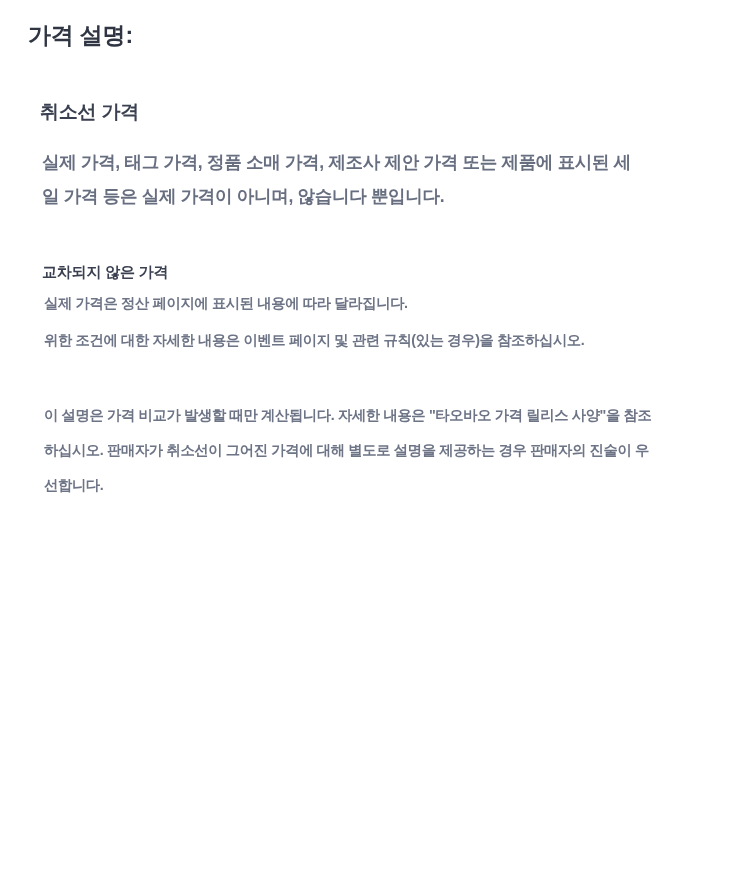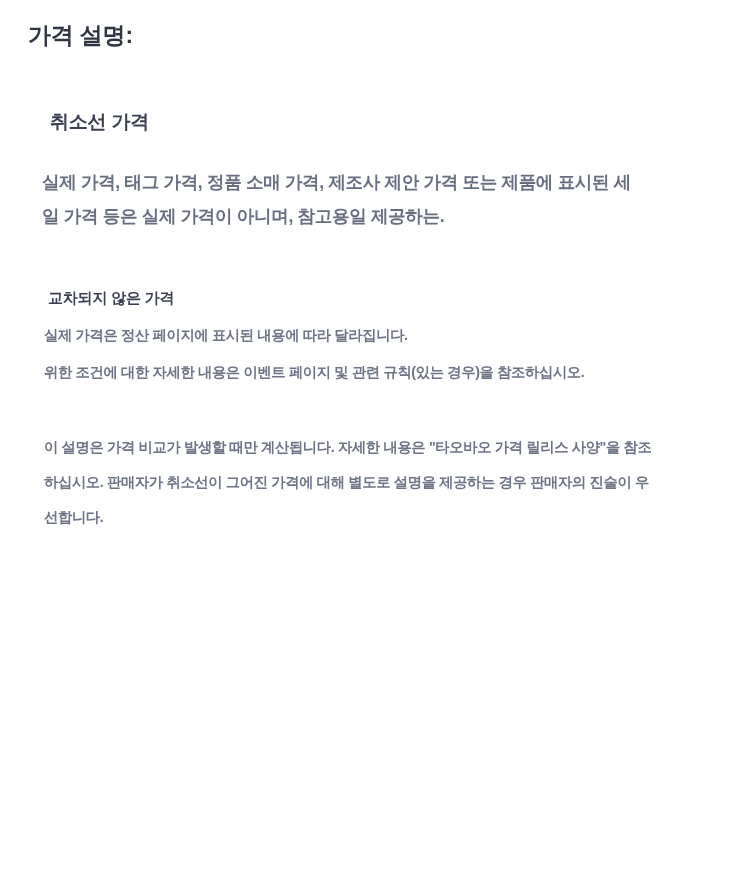--- a/index.html
+++ b/index.html
@@ -26,38 +26,38 @@
     padding: 20px 0 0 14px;
     font-size: 23px;
     font-weight: bold;
     color: #2f3542;
     letter-spacing: -0.2px;
   }
   .section {
     padding: 0 12px;
   }
   .h2 {
-    margin: 10px;
+    margin: 0;
     padding: 48px 0 0 14px;
     font-size: 19px;
     font-weight: bold;
     color: #3a4050;
     letter-spacing: -0.2px;
   }
   .lead {
     margin: 0;
     padding: 20px 16px 0 16px;
     font-size: 17.5px;
     font-weight: bold;
     line-height: 1.95;
     color: #676e80;
     letter-spacing: -0.3px;
   }
   .h3 {
-    margin: 8px;
+    margin: 2px;
     padding: 48px 0 0 14px;
     font-size: 15px;
     font-weight: bold;
     color: #3a4050;
     letter-spacing: -0.2px;
   }
   .body-text {
     margin: 0;
     padding: 16px 10px 0 14px;
     font-size: 14.3px;
@@ -82,21 +82,21 @@
 </style>
 </head>
 <body>
 
 <div class="page">
 
   <h1 class="main-title">가격 설명:</h1>
 
   <div class="section">
     <h2 class="h2">취소선 가격</h2>
-    <p class="lead">실제 가격, 태그 가격, 정품 소매 가격, 제조사 제안 가격 또는 제품에 표시된 세일 가격 등은 실제 가격이 아니며, 참고용일 제공하는.</p>
+    <p class="lead">실제 가격, 태그 가격, 정품 소매 가격, 제조사 제안 가격 또는 제품에 표시된 세일 가격 등은 실제 가격이 아니며, 않습니다 뿐입니다.</p>
   </div>
 
   <div class="section">
     <h3 class="h3">교차되지 않은 가격</h3>
 
 
 
     <p class="body-text tight indent">실제 가격은 정산 페이지에 표시된 내용에 따라 달라집니다.</p>
 
     <p class="body-text tight indent">위한 조건에 대한 자세한 내용은 이벤트 페이지 및 관련 규칙(있는 경우)을 참조하십시오.</p>

